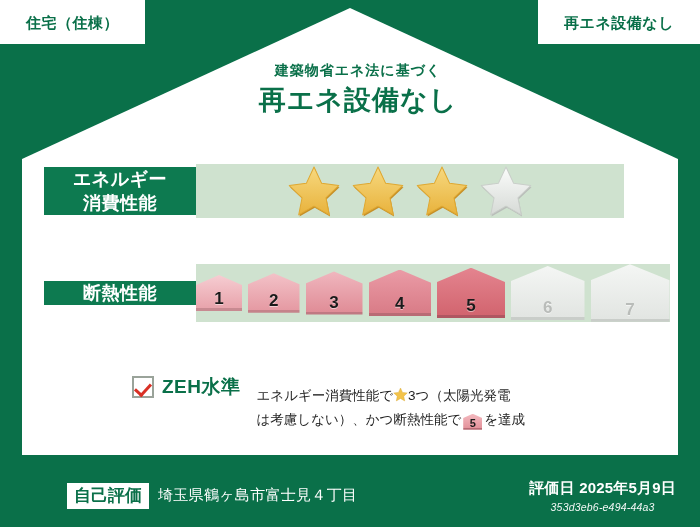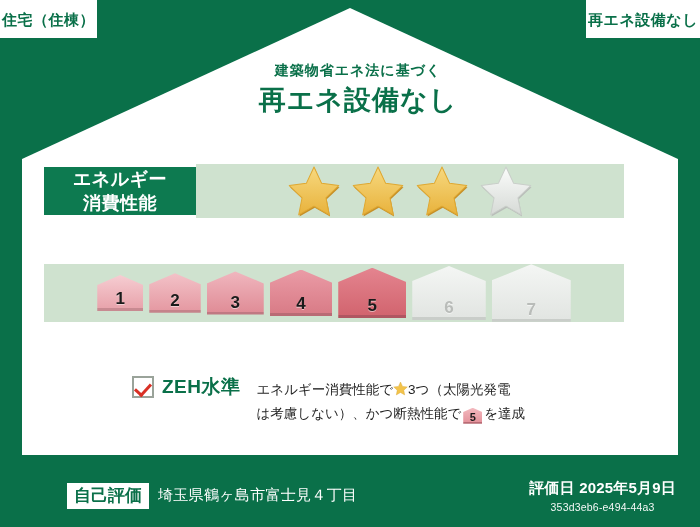--- a/index.html
+++ b/index.html
@@ -36,22 +36,22 @@
     position: absolute;
     top: 0;
     background: #ffffff;
     color: #0a7049;
     font-weight: bold;
     font-size: 15px;
     line-height: 1;
     letter-spacing: .5px;
     display: flex;
     align-items: center;
-    height: 38px;
-    padding: 0 2px;
+    height: 44px;
+    padding: 0 26px;
     box-sizing: border-box;
     white-space: nowrap;
   }
   .corner-tab.left  { left: 0;  justify-content: flex-start; }
   .corner-tab.right { right: 0; justify-content: flex-end; }
 
   
   .heading-block {
     position: absolute;
     left: 8px;
@@ -186,21 +186,21 @@
     font-weight: bold;
     font-size: 19px;
     letter-spacing: .5px;
     white-space: nowrap;
   }
   .zeh-desc {
     color: #1f1f1f;
     font-size: 13.5px;
     line-height: 1.75;
     flex: 1 1 auto;
-    margin-top: 10px;
+    margin-top: 16px;
   }
   .inline-star { display: inline-block; width: 15px; height: 15px; vertical-align: -2px; }
   .inline-badge {
     display: inline-flex;
     align-items: flex-end;
     justify-content: center;
     width: 19px;
     height: 16px;
     font-size: 11px;
     font-weight: bold;
@@ -266,20 +266,21 @@
     font-weight: bold;
     letter-spacing: .2px;
     white-space: nowrap;
   }
   .doc-id {
     font-size: 10.5px;
     letter-spacing: .2px;
     margin-top: 3px;
     white-space: nowrap;
     opacity: .95;
+    font-style: italic;
   }
 </style>
 </head>
 <body>
 
 <div id="label-root">
 
   <div class="house-body"></div>
 
   <div class="corner-tab left">
@@ -337,20 +338,23 @@
               <stop offset="100%" stop-color="#d6dad6"></stop>
             </linearGradient>
           </defs>
           <polygon points="12,1.3 15.4,8.6 23,9.6 17.3,15 18.8,22.6 12,18.7 5.2,22.6 6.7,15 1,9.6 8.6,8.6" fill="#b9bdb9" transform="translate(0.35,0.7)" stroke-linejoin="round"></polygon>
           <polygon points="12,1.3 15.4,8.6 23,9.6 17.3,15 18.8,22.6 12,18.7 5.2,22.6 6.7,15 1,9.6 8.6,8.6" fill="url(#g3)" stroke="#c9cec9" stroke-width="0.45" stroke-linejoin="round"></polygon>
         </svg>
       </div>
   </div>
 
   <div class="metric-row insulation">
+    <div class="metric-label">
+      <span>断熱性能</span>
+    </div>
     <div class="metric-value" id="grade-track">
         <div class="grade-badge" style="width: 46px; height: 36px; --badge-bg: linear-gradient(180deg,#f6cdd2 0%,#e8a4ac 100%); --badge-shadow: #c88a91;">
           <span>1</span>
         </div>
         <div class="grade-badge" style="width: 51.5px; height: 39.6px; --badge-bg: linear-gradient(180deg,#f3c2c8 0%,#e59aa3 100%); --badge-shadow: #c5838b;">
           <span>2</span>
         </div>
         <div class="grade-badge" style="width: 57px; height: 43.2px; --badge-bg: linear-gradient(180deg,#f0b7bf 0%,#e08d97 100%); --badge-shadow: #c07882;">
           <span>3</span>
         </div>

